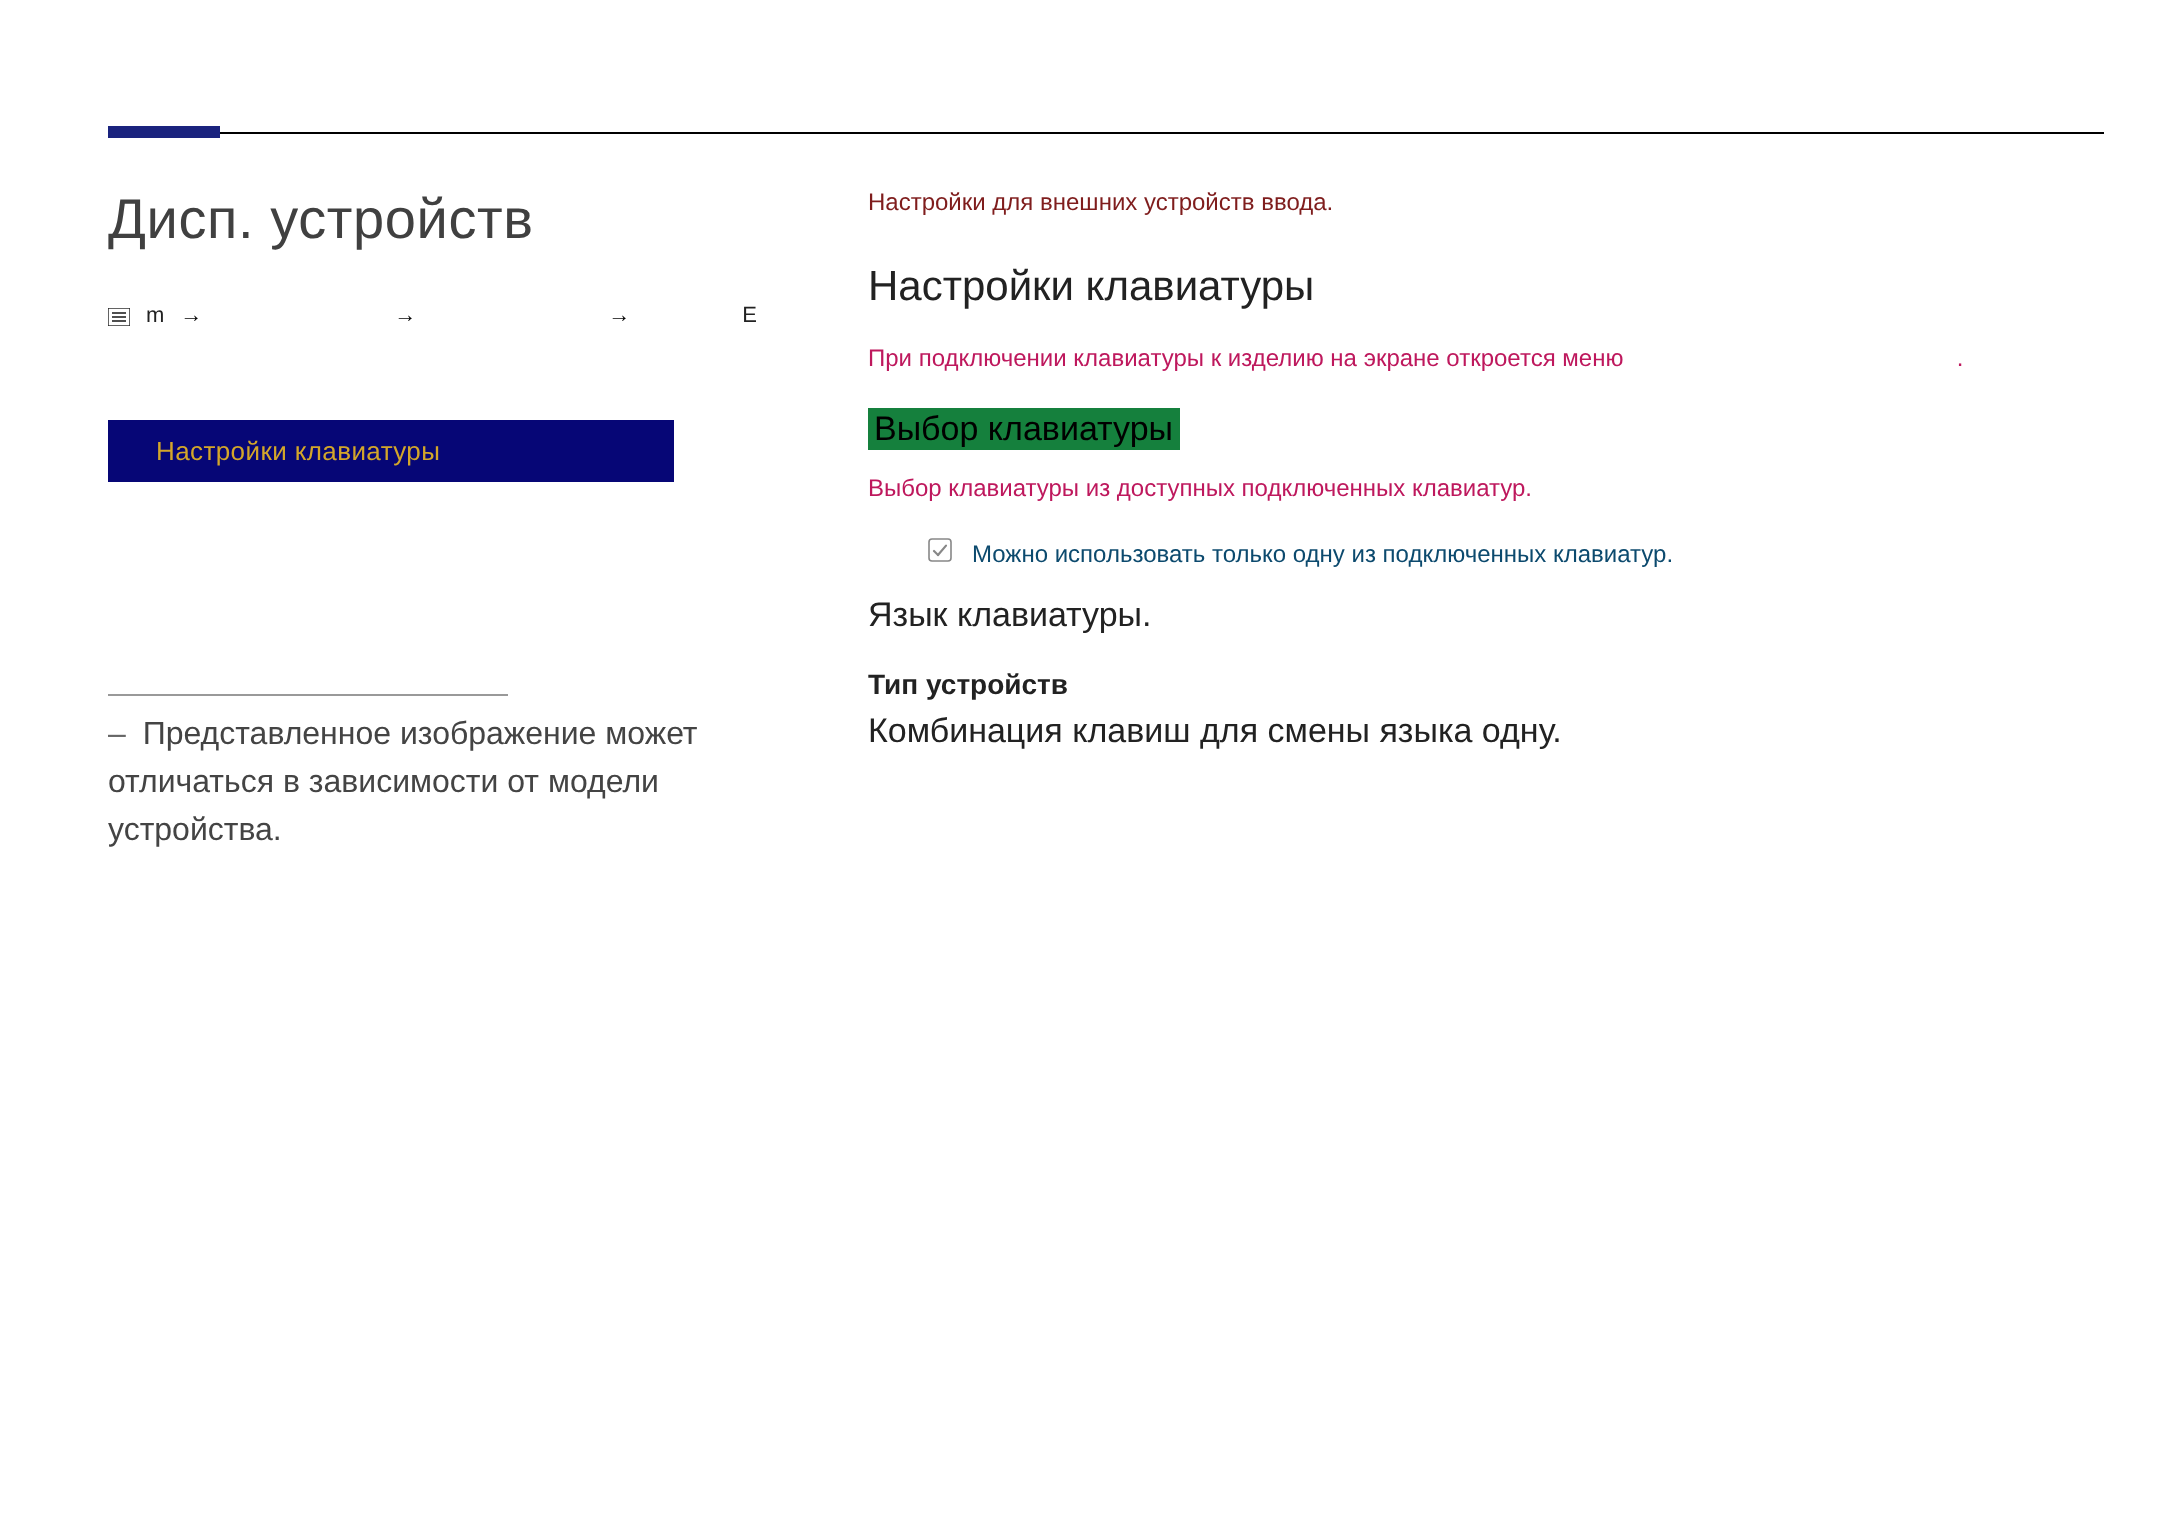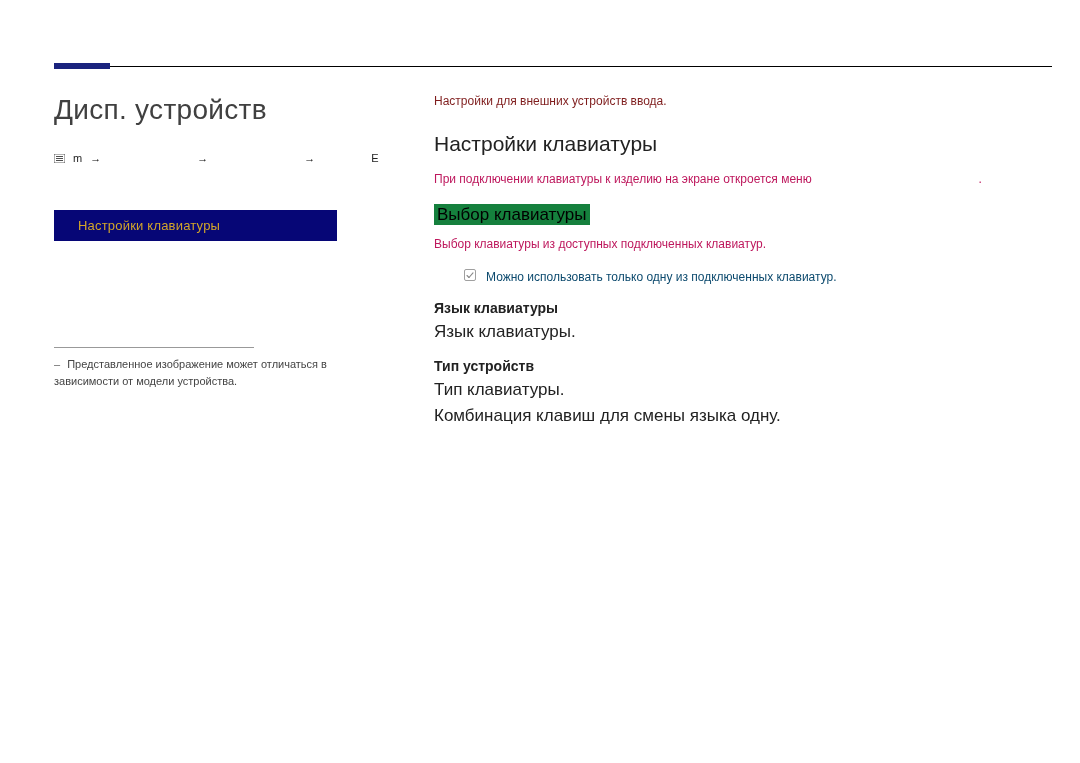--- a/index.html
+++ b/index.html
@@ -73,21 +73,21 @@
     letter-spacing: 0.2px;
   }
 
   .left-divider {
     border: none;
     border-top: 1px solid #999;
     margin-top: 106px;
     width: 200px;
   }
   .footnote {
-    font-size: 11px;
+    font-size: 16px;
     color: #444;
     margin-top: 8px;
     line-height: 1.5;
     max-width: 340px;
   }
   .footnote .dash {
     color: #666;
     margin-right: 4px;
   }
 
@@ -205,21 +205,19 @@
         <svg width="12" height="12" viewBox="0 0 12 12">
             <rect x="0.5" y="0.5" width="11" height="11" rx="1.5" fill="#fff" stroke="#888" stroke-width="0.8"></rect>
             <line x1="3" y1="6.5" x2="5" y2="8.5" stroke="#888" stroke-width="1.1" stroke-linecap="round"></line>
             <line x1="5" y1="8.5" x2="9" y2="3.8" stroke="#888" stroke-width="1.1" stroke-linecap="round"></line>
           </svg>
       </span>
       <span>Можно использовать только одну из подключенных клавиатур.</span>
     </div>
 
 
-    <h4 class="item-head">Язык клавиатуры</h4>
     <p class="item-body">Язык клавиатуры.</p>
 
     <h4 class="item-head">Тип устройств</h4>
-    <p class="item-body">Тип клавиатуры.</p>
 
     <p class="item-body">Комбинация клавиш для смены языка одну.</p>
   </div>
 </div>
 
 </body></html>

